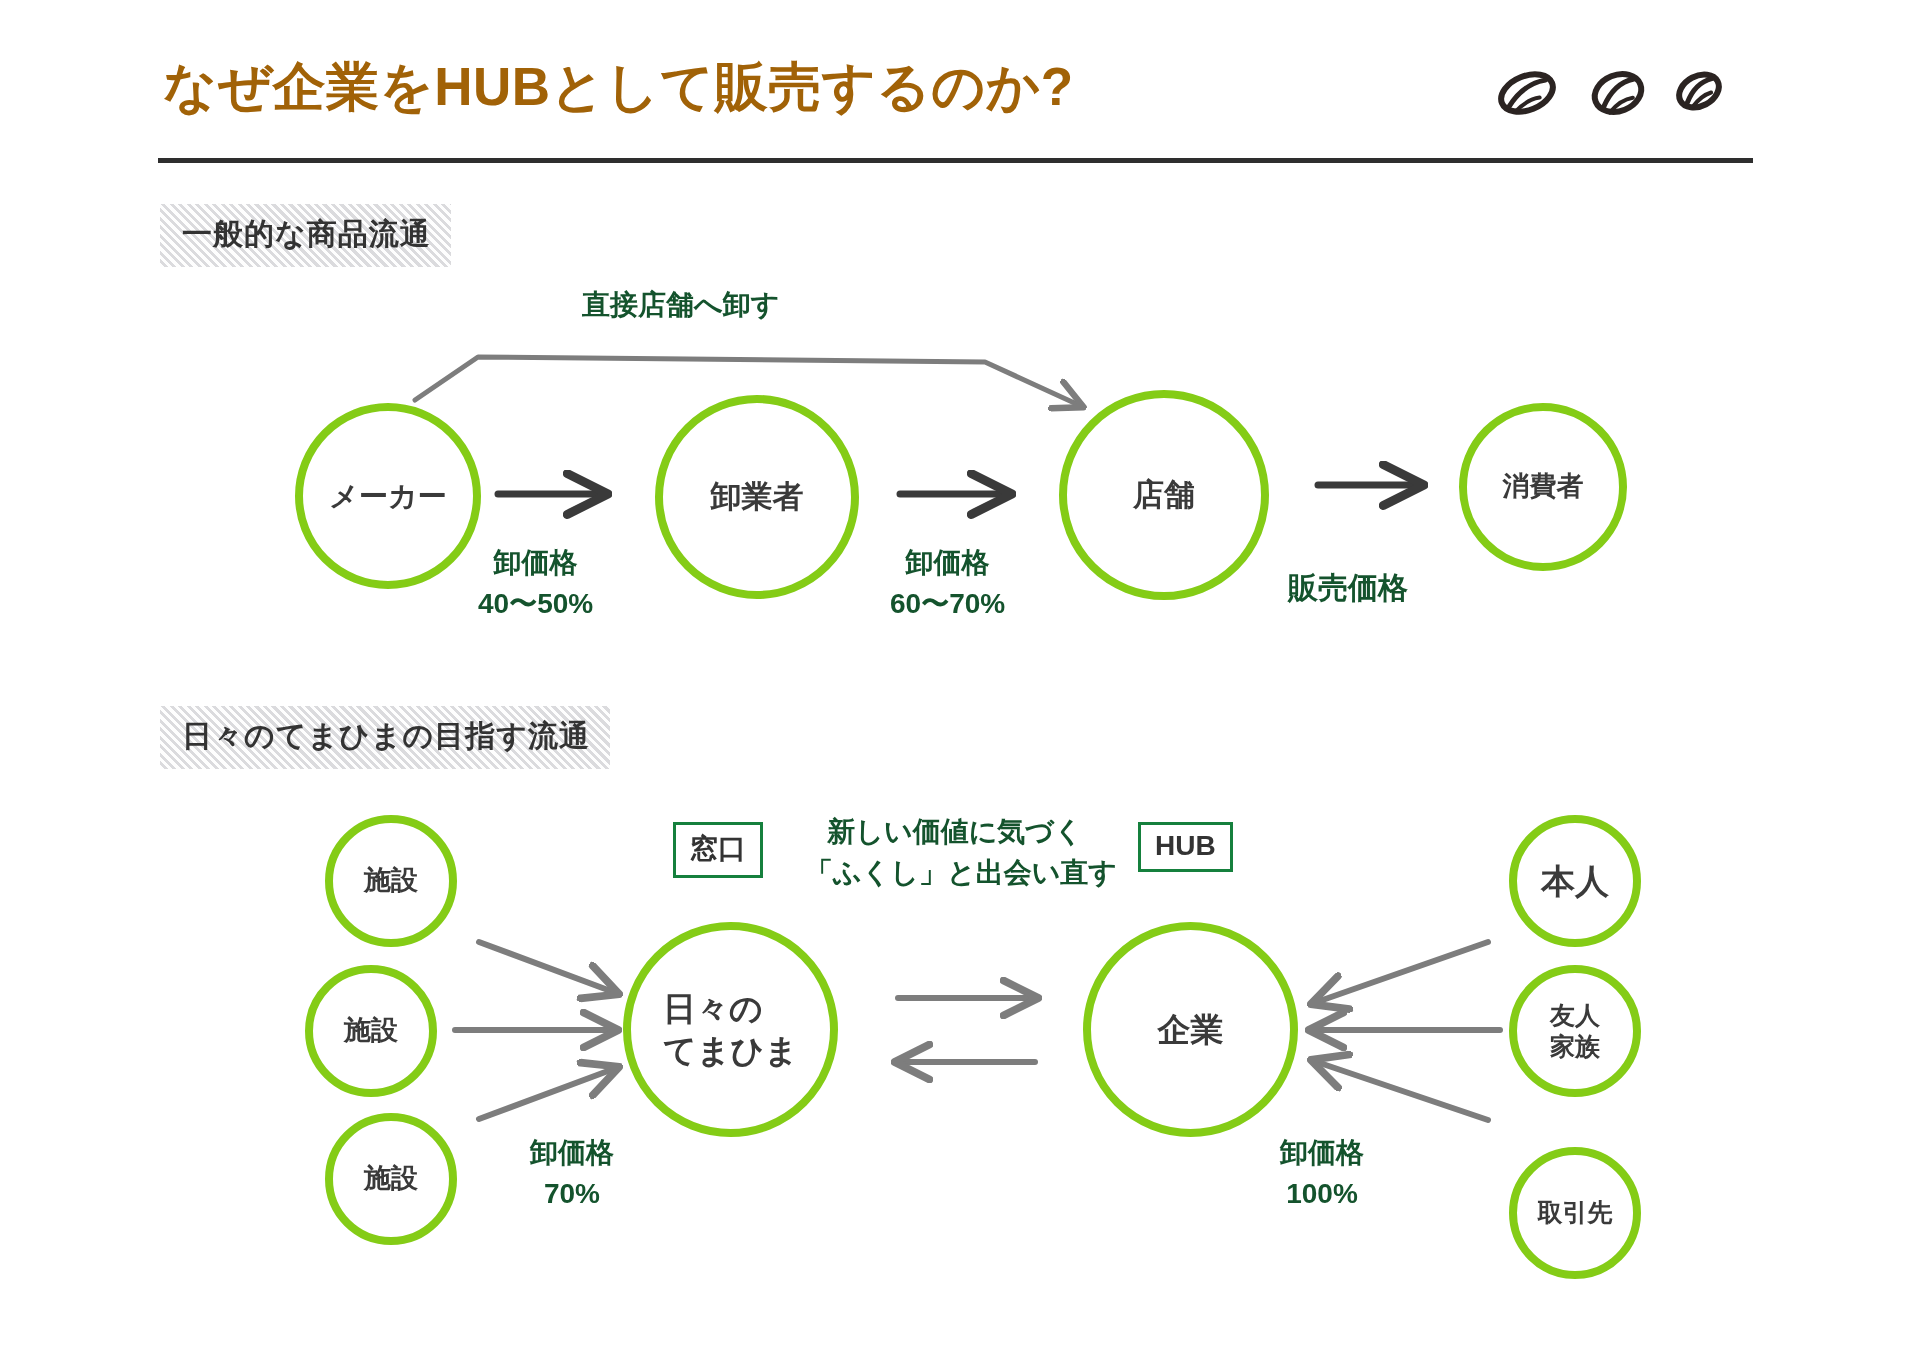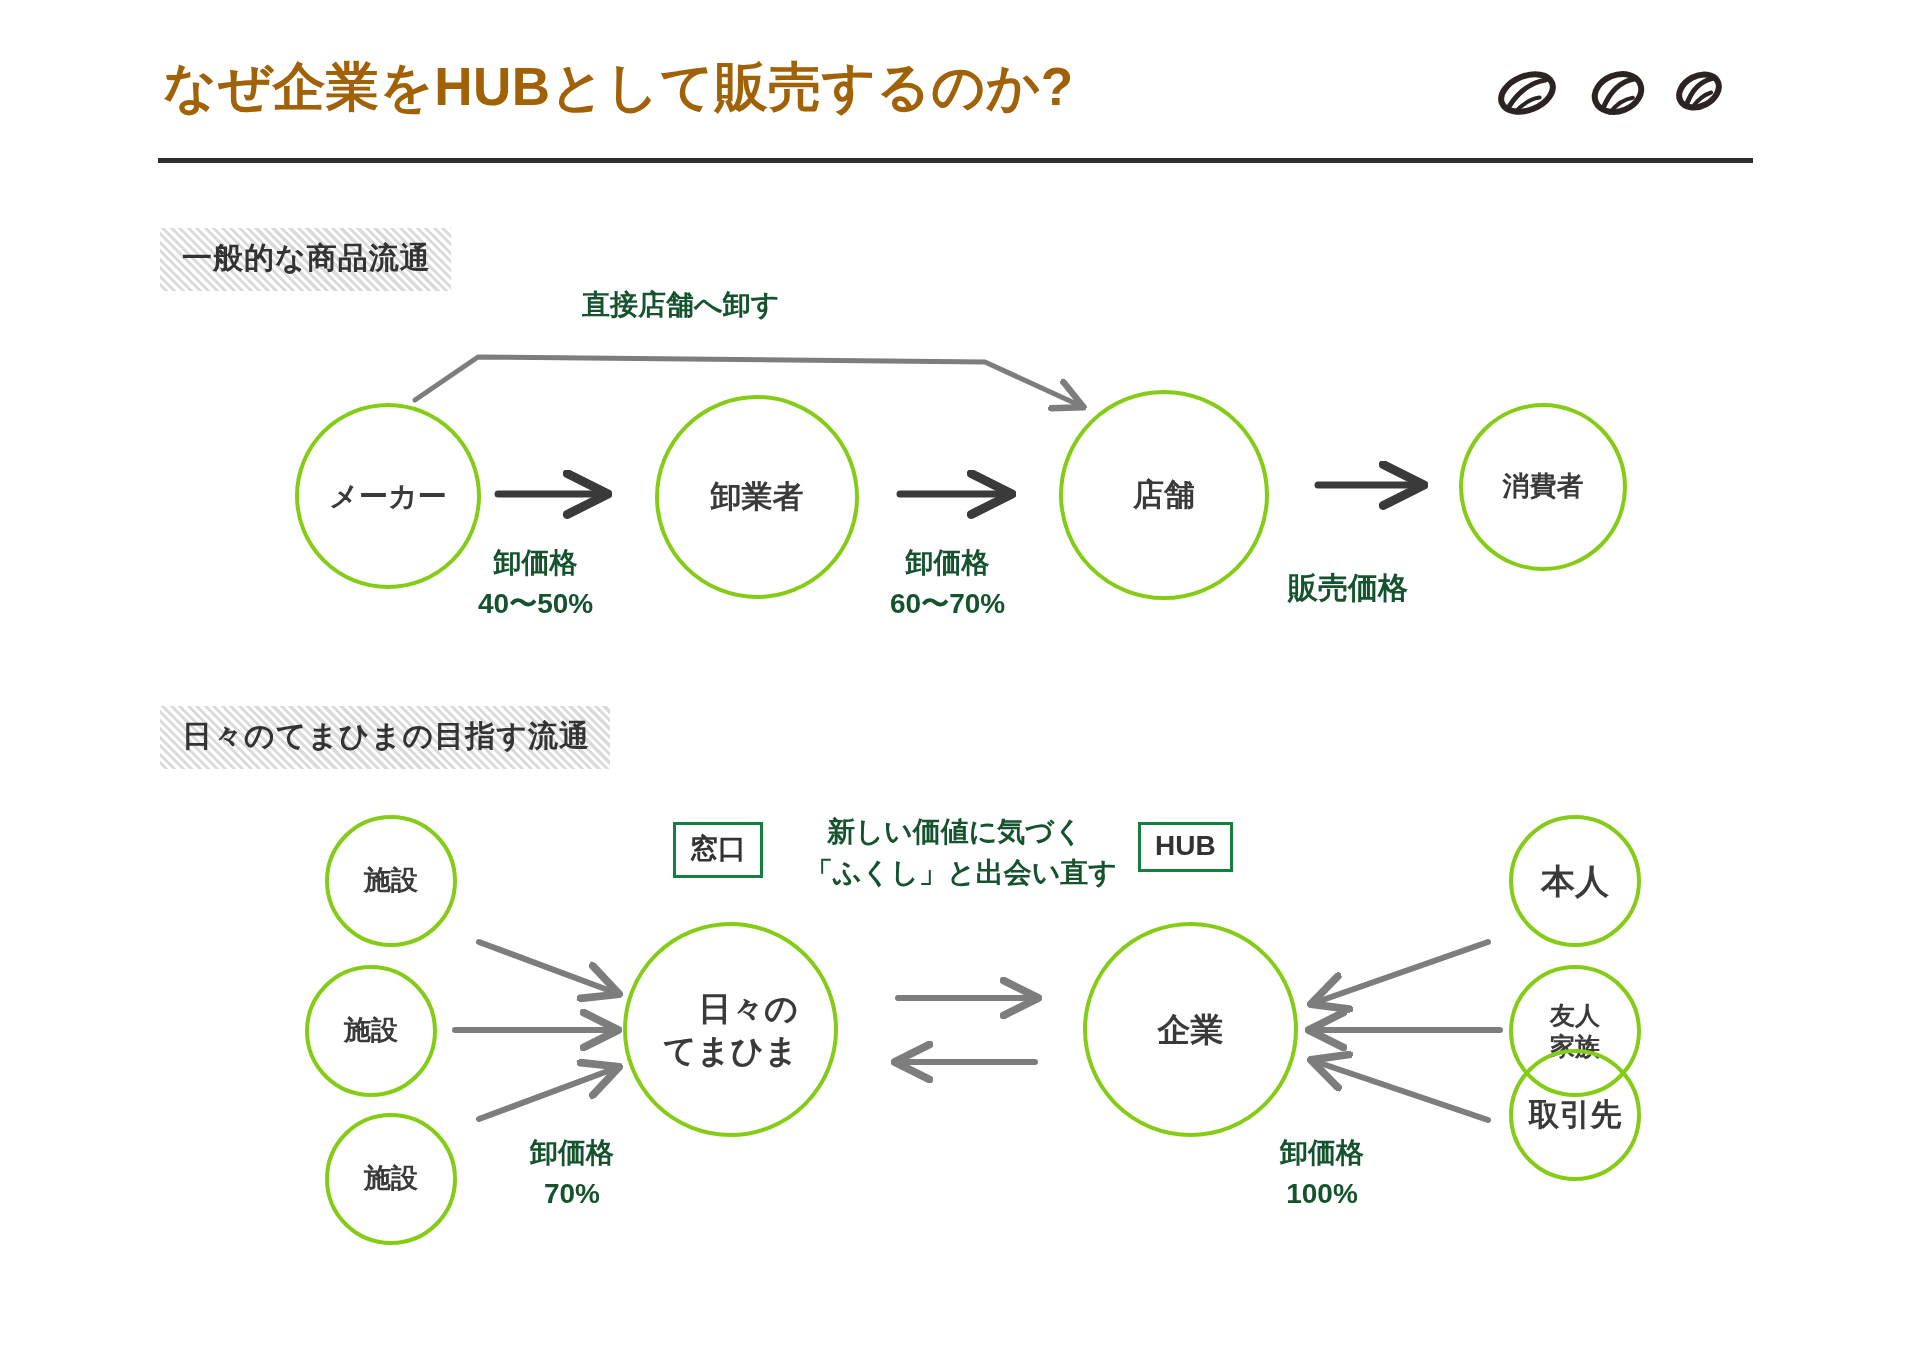--- a/index.html
+++ b/index.html
@@ -55,42 +55,42 @@
     padding: 10px 20px 12px 22px;
     white-space: nowrap;
     background-color: #f2f2f2;
     background-image: repeating-linear-gradient(
        45deg,
        rgba(255,255,255,0.95) 0px,
        rgba(255,255,255,0.95) 3px,
        rgba(200,200,205,0.55) 3px,
        rgba(200,200,205,0.55) 6px);
   }
-  #section-1 { left: 160px; top: 228px; text-align: center; }
+  #section-1 { left: 160px; top: 204px; text-align: center; }
   #section-2 { left: 160px; top: 706px; }
 
   
   #diagram-svg {
     position: absolute;
     left: 0; top: 0;
     width: 1910px;
     height: 1350px;
     pointer-events: none;
   }
 
   
   .node {
     position: absolute;
-    border: 4px solid #84cc16;
+    border: 8px solid #84cc16;
     border-radius: 50%;
     box-sizing: border-box;
     display: flex;
     align-items: center;
     justify-content: center;
-    text-align: right;
+    text-align: left;
     color: #3a3a3a;
     font-weight: bold;
     line-height: 1.25;
     background: transparent;
   }
 
   
   #node-maker   { left: 295px; top: 403px; width: 186px; height: 186px; font-size: 29px; }
   #node-whole   { left: 655px; top: 395px; width: 204px; height: 204px; font-size: 31px; }
   #node-store   { left: 1059px; top: 390px; width: 210px; height: 210px; font-size: 31px; }
@@ -101,21 +101,21 @@
   #node-fac-2 { left: 305px; top: 965px; width: 132px; height: 132px; font-size: 27px; }
   #node-fac-3 { left: 325px; top: 1113px; width: 132px; height: 132px; font-size: 27px; }
 
   
   #node-hibi   { left: 623px; top: 922px; width: 215px; height: 215px; font-size: 33px; }
   #node-kigyo  { left: 1083px; top: 922px; width: 215px; height: 215px; font-size: 33px; }
 
   
   #node-honnin { left: 1509px; top: 815px; width: 132px; height: 132px; font-size: 34px; }
   #node-yujin  { left: 1509px; top: 965px; width: 132px; height: 132px; font-size: 25px; }
-  #node-torihiki{left: 1509px; top: 1049px; width: 132px; height: 132px; font-size: 31px; }
+  #node-torihiki{left: 1509px; top: 1147px; width: 132px; height: 132px; font-size: 25px; }
 
   
   .tag-box {
     position: absolute;
     border: 3px solid #15803d;
     color: #333333;
     font-size: 28px;
     font-weight: bold;
     padding: 5px 14px 7px 14px;
     white-space: nowrap;

